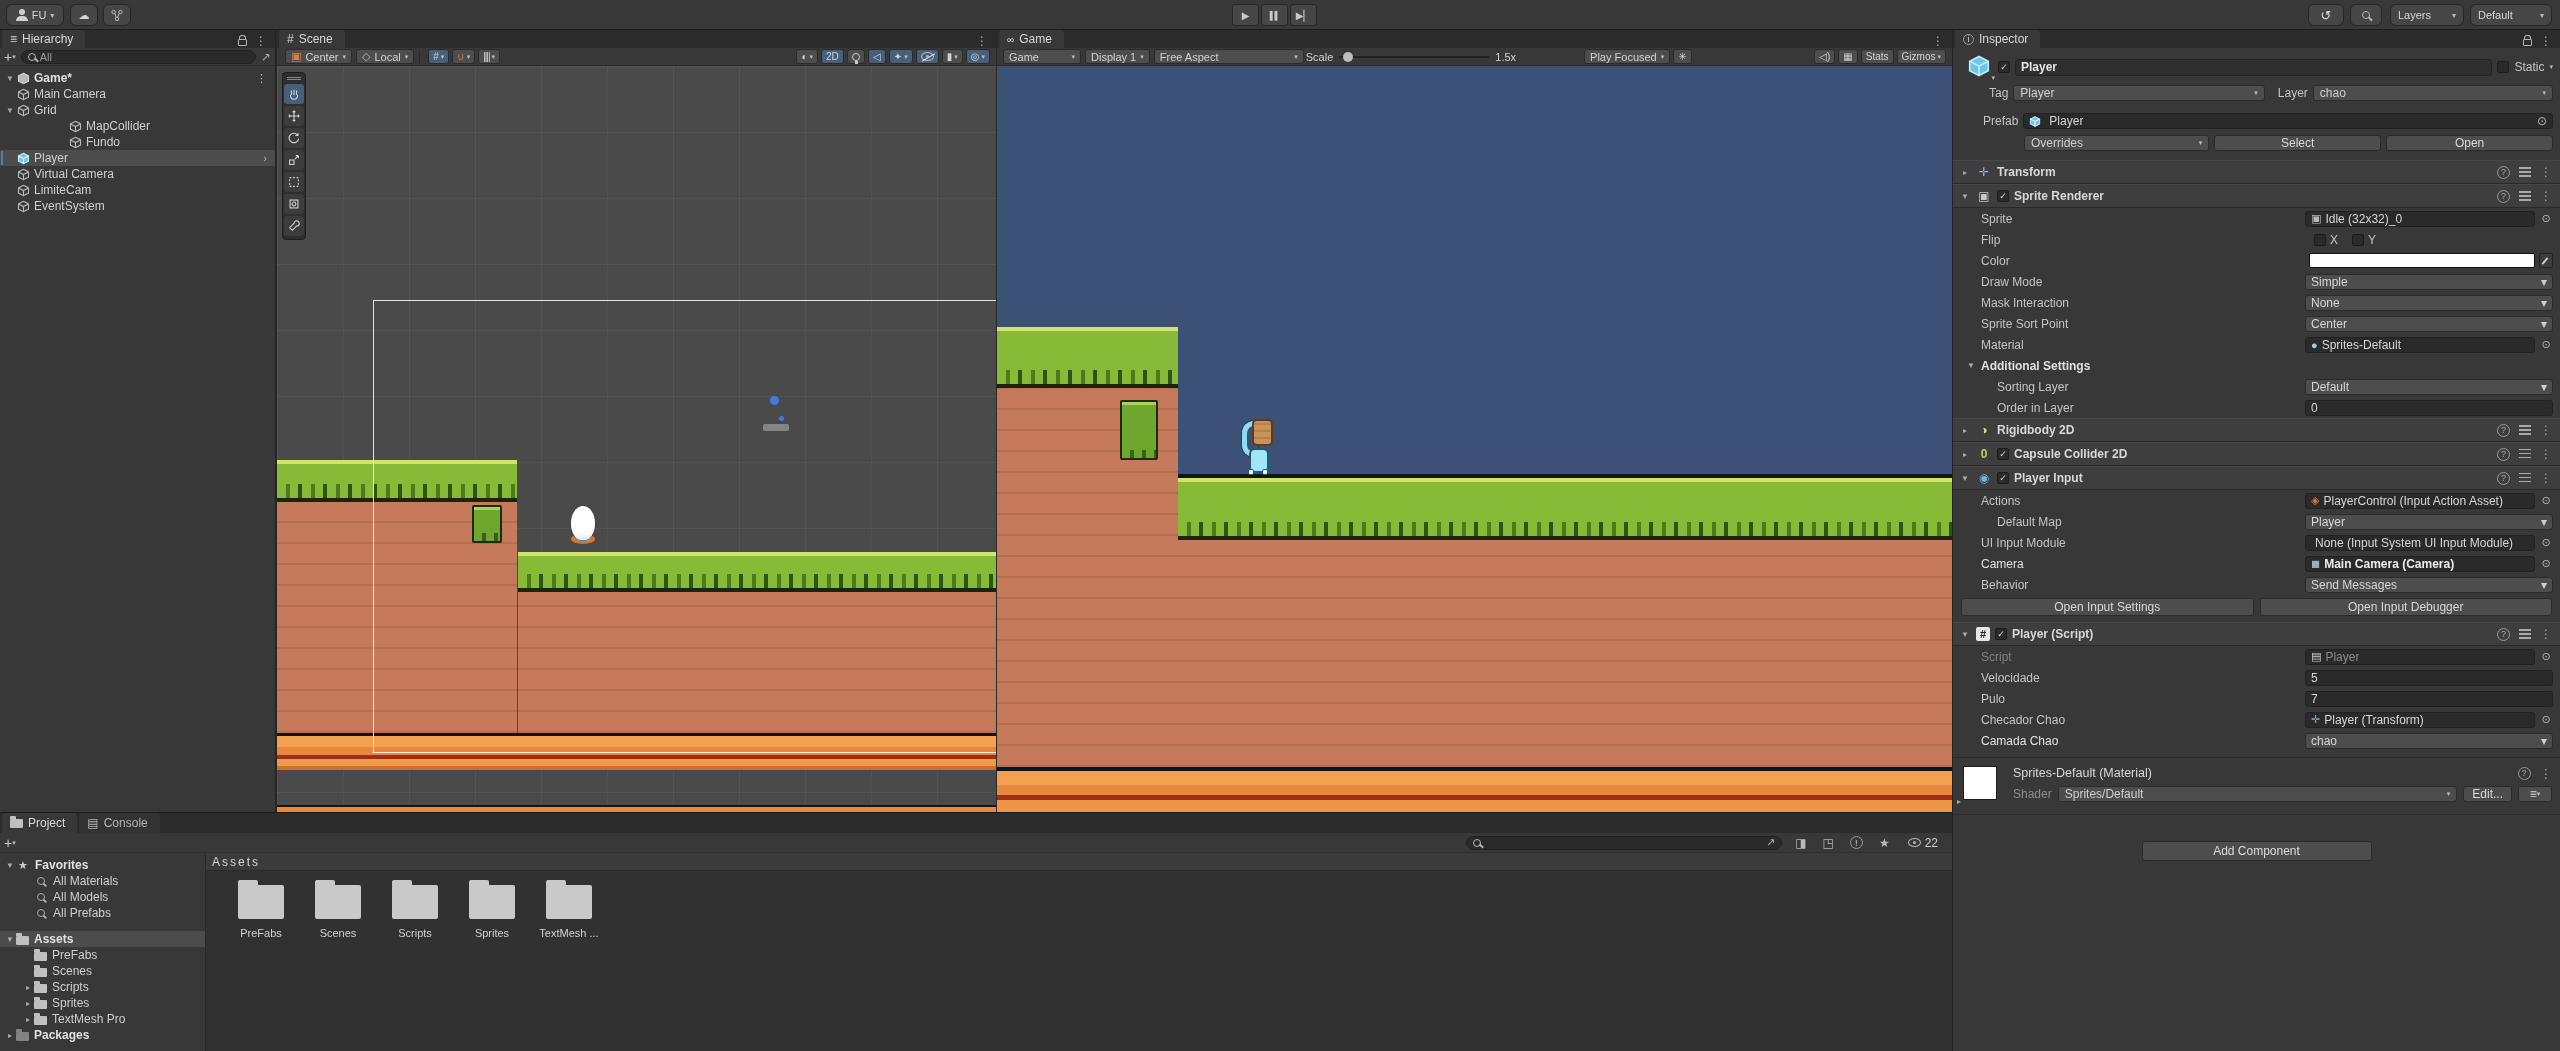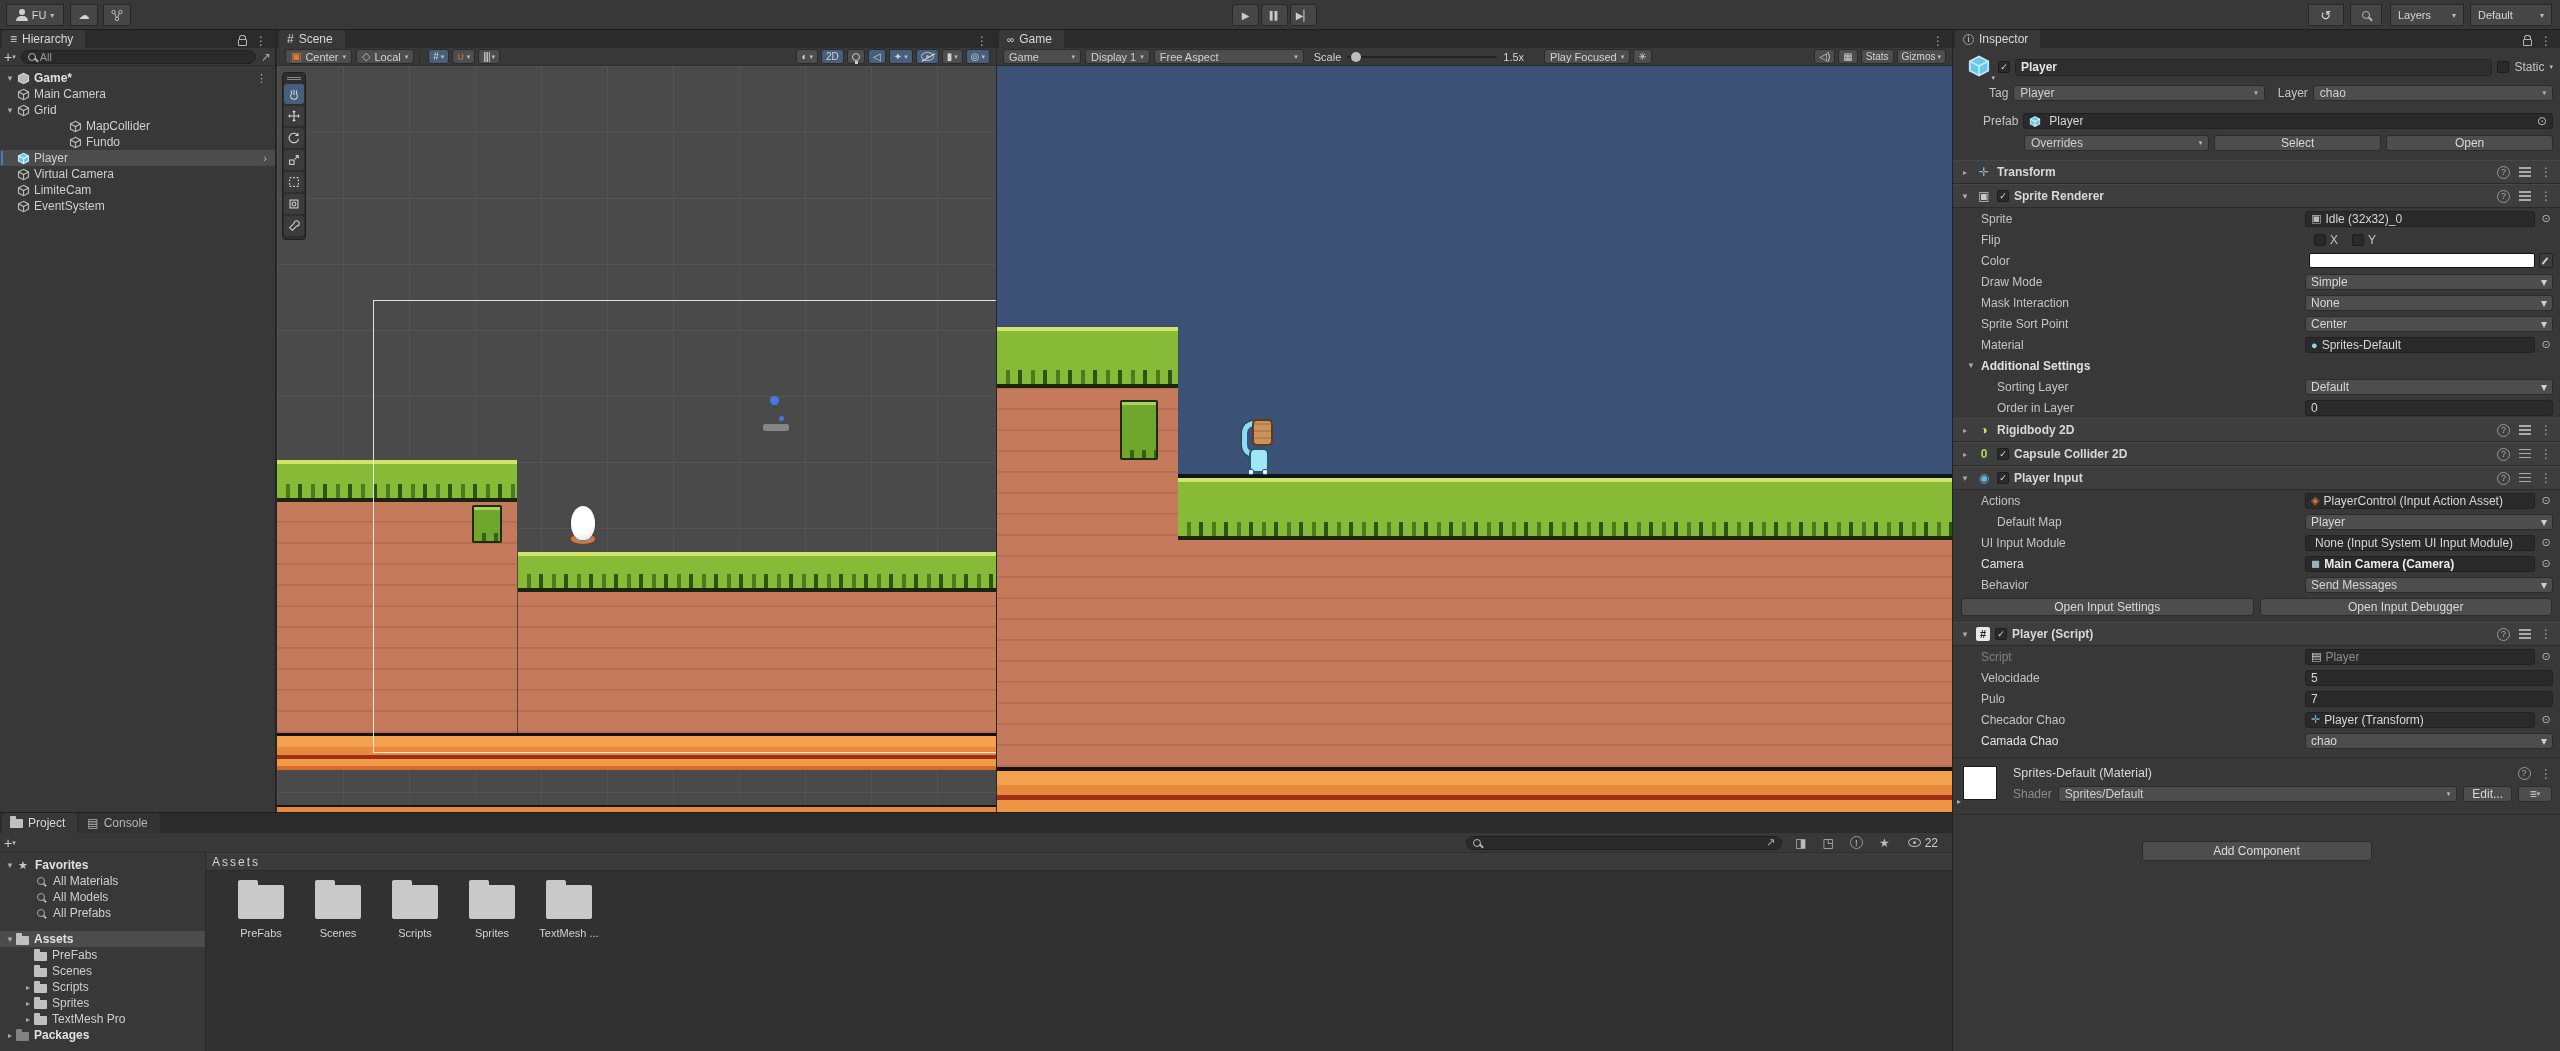--- a/index.html
+++ b/index.html
@@ -1,21 +1,21 @@
 <!DOCTYPE html>
 <html><head>
 <meta charset="utf-8">
 <style>
   html,body{margin:0;padding:0;background:#1f1f1f}
   *{box-sizing:border-box;font-family:"Liberation Sans","DejaVu Sans",sans-serif}
   #stage{position:relative;width:2560px;height:1051px;background:#282828;color:#cfcfcf;font-size:12px;overflow:hidden}
   .abs{position:absolute}
   
   #topbar{position:absolute;left:0;top:0;width:2560px;height:30px;background:#383838;border-bottom:1px solid #1d1d1d}
-  .tbtn{position:absolute;top:4px;height:22px;background:#464646;border:1px solid #262626;border-radius:0;display:flex;align-items:center;justify-content:center;gap:4px;padding:0 7px;color:#d6d6d6;font-size:11px}
+  .tbtn{position:absolute;top:4px;height:22px;background:#464646;border:1px solid #262626;border-radius:6px;display:flex;align-items:center;justify-content:center;gap:4px;padding:0 7px;color:#d6d6d6;font-size:11px}
   .tbtn .caret{font-size:8px;color:#bbb}
   .personico{width:12px;height:12px;position:relative}
   .personico::before{content:'';position:absolute;left:3px;top:0;width:6px;height:6px;border-radius:50%;background:#cfcfcf}
   .personico::after{content:'';position:absolute;left:0;bottom:0;width:12px;height:5px;border-radius:6px 6px 0 0;background:#cfcfcf}
   .playgrp{position:absolute;left:1232px;top:4px;display:flex;gap:2px}
   .pbtn{width:27px;height:22px;background:#464646;border:1px solid #262626;border-radius:3px;color:#c9c9c9;display:flex;align-items:center;justify-content:center;font-size:10px}
   .mag{display:inline-block;width:8px;height:8px;border:1.5px solid #b5b5b5;border-radius:50%;position:relative}
   .mag::after{content:'';position:absolute;width:5px;height:1.5px;background:#b5b5b5;transform:rotate(45deg);right:-4px;bottom:-1px}
   
   .tabbar{position:absolute;left:0;right:0;top:0;height:18px;background:#2b2b2b;display:flex;align-items:flex-end}
@@ -485,26 +485,26 @@
           <span class="caret">▾</span>
       </div>
       <div class="ddbtn">
         <span>Display 1</span>
           <span class="caret">▾</span>
       </div>
       <div class="ddbtn" style="width:150px;justify-content:space-between">
         <span>Free Aspect</span>
           <span class="caret">▾</span>
       </div>
-      <span style="margin-left:10px">Scale</span>
+      <span style="margin-left:2px">Scale</span>
       <div class="slider">
           <span class="knob" style="left:4px"></span>
         </div>
       <span>1.5x</span>
-      <div class="ddbtn" style="margin-left:20px">
+      <div class="ddbtn" style="margin-left:68px">
         <span>Play Focused</span>
           <span class="caret">▾</span>
       </div>
       <div class="togbtn">
           <span>✳</span>
         </div>
       <div style="margin-left:auto;display:flex;align-items:center;padding-right:6px">
         <div class="togbtn">
             <span>◁)</span>
           </div>

